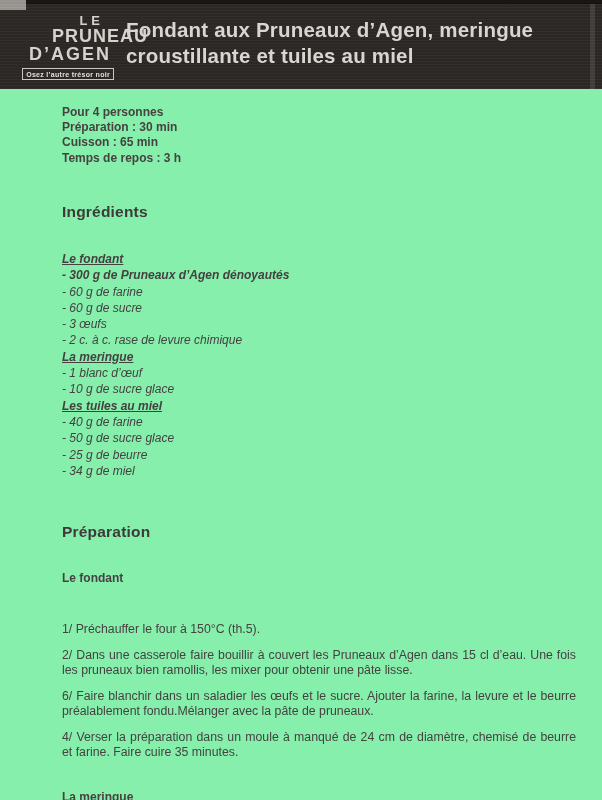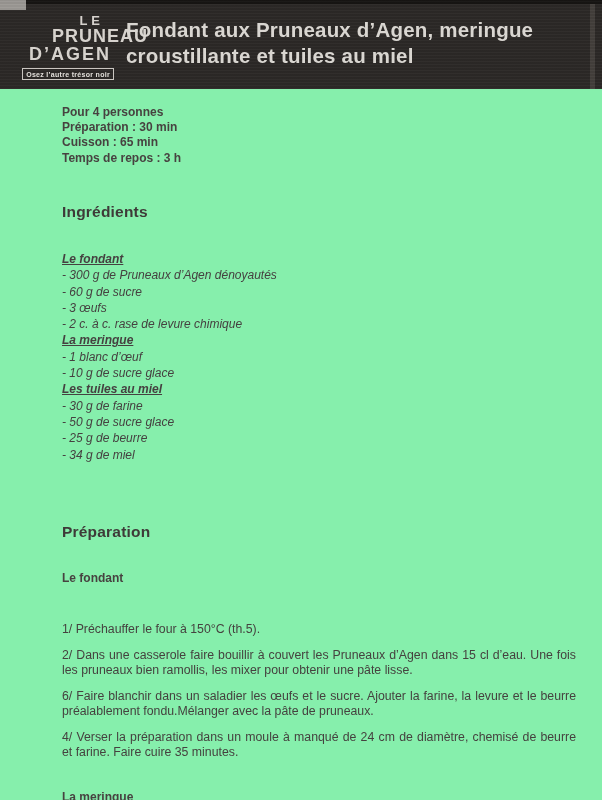--- a/index.html
+++ b/index.html
@@ -37,21 +37,21 @@
   
   .section-heading { position:absolute; left:62px; margin:0; font-size:15.5px; font-weight:bold;
     color:#3e3a38; letter-spacing:.2px; }
   .ing-heading { top:203px; }
   .prep-heading { top:523px; }
 
   
   .ingredients { position:absolute; left:62px; top:251px; font-size:12px; font-style:italic;
     line-height:16.3px; color:#454140; }
   .ing-group-title { font-weight:bold; text-decoration:underline; }
-  .bold-item { font-weight:normal; }
+  .bold-item { font-weight:bold; }
 
   
   .prep { position:absolute; left:62px; top:571px; width:514px; font-size:12.3px; color:#45423f; }
   .prep-subhead { font-weight:bold; font-size:12px; color:#474240; margin:0 0 36px 0; line-height:15px; }
   .step { margin:0 0 10.5px 0; line-height:15.2px; text-align:justify; }
   .prep-subhead-2 { font-weight:bold; font-size:12px; color:#474240; margin:30px 0 0 0; line-height:15px; }
 </style>
 </head>
 <body>
 
@@ -74,28 +74,29 @@
     <div>Préparation : 30 min</div>
     <div>Cuisson : 65 min</div>
     <div>Temps de repos : 3 h</div>
   </section>
 
   <h2 class="section-heading ing-heading">Ingrédients</h2>
 
   <section class="ingredients">
     <div class="ing-group-title">Le fondant</div>
     <div class="bold-item">- 300 g de Pruneaux d’Agen dénoyautés</div>
+    <div>- 60 g de farine</div>
     <div>- 60 g de sucre</div>
     <div>- 3 œufs</div>
     <div>- 2 c. à c. rase de levure chimique</div>
     <div class="ing-group-title">La meringue</div>
     <div>- 1 blanc d’œuf</div>
     <div>- 10 g de sucre glace</div>
     <div class="ing-group-title">Les tuiles au miel</div>
-    <div>- 30 g de farine</div>
+    <div>- 40 g de farine</div>
     <div>- 50 g de sucre glace</div>
     <div>- 25 g de beurre</div>
     <div>- 34 g de miel</div>
   </section>
 
   <h2 class="section-heading prep-heading">Préparation</h2>
 
   <section class="prep">
     <div class="prep-subhead">Le fondant</div>
     <p class="step">1/ Préchauffer le four à 150°C (th.5).</p>

